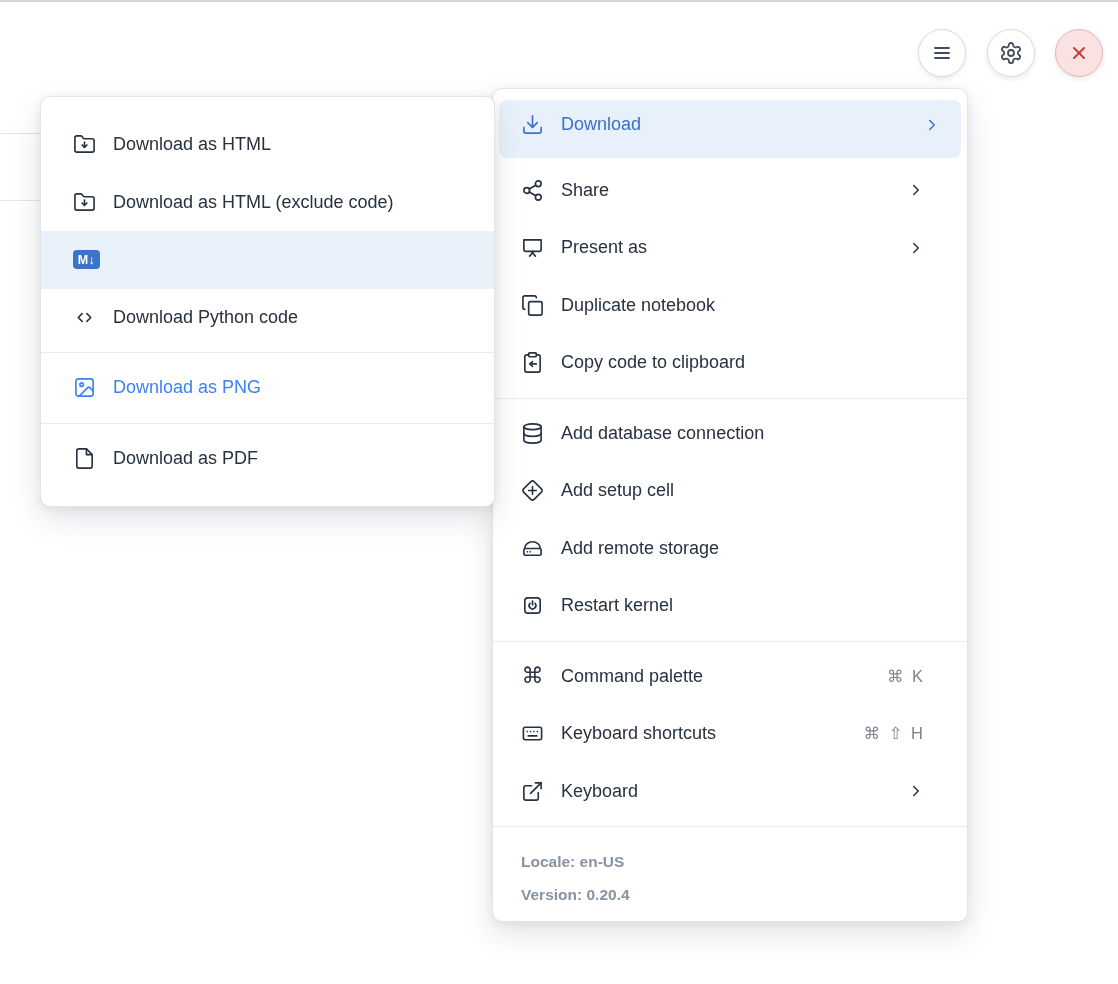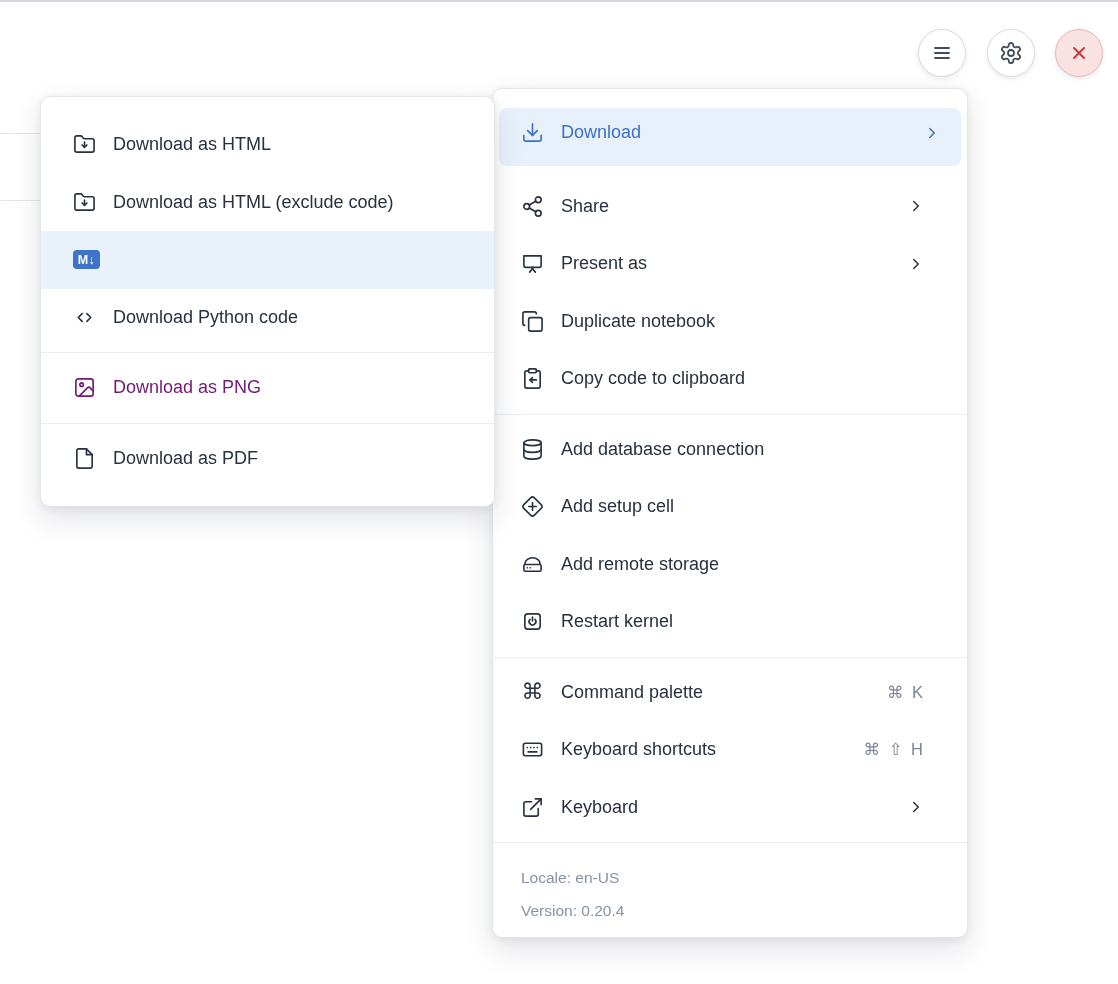--- a/index.html
+++ b/index.html
@@ -44,31 +44,31 @@
   }
   .menu-item .label { flex:1; white-space:nowrap; overflow:hidden; }
   .mi { width:23px; height:23px; flex:0 0 23px; fill:none; stroke:currentColor; stroke-width:1.7; stroke-linecap:round; stroke-linejoin:round; }
   .glyph-icon { width:23px; flex:0 0 23px; font-size:22px; line-height:1; text-align:center; }
   .chev { width:18px; height:18px; fill:none; stroke:currentColor; stroke-width:2; stroke-linecap:round; stroke-linejoin:round; flex:0 0 18px; }
   .shortcut { color:#7b8593; font-size:16.5px; letter-spacing:2px; white-space:nowrap; }
 
   
   .menu-item.sel-main {
     background:#e8f1fb; border-radius:8px;
-    margin:12px 6px; padding:0 20px 8px 22px;
+    margin:4px 6px; padding:0 20px 8px 22px;
     color:#3b71c6;
   }
   
   .menu-item.sel-sub { background:#e9f1fb; color:#3b71c6; }
-  .menu-item.disabled { color:#701a75; cursor:default;justify-content:flex-end; }
+  .menu-item.disabled { color:#3b82f6; cursor:default;justify-content:flex-end; }
 
   .separator { height:1px; background:#eaecef; margin:6px 0; }
 
   .menu-footer { padding:12px 0 4px; font-size:15.5px; color:#8792a2; }
-  .menu-footer div { padding:0 28px; line-height:33px; }
+  .menu-footer div { padding:0 28px; line-height:33px;font-weight:bold; }
 
   .md-badge {
     width:27px; height:19px; flex:0 0 27px; border-radius:4px;
     background:#3d73c8; color:#ffffff;
     font-size:12.5px; font-weight:bold;
     display:flex; align-items:center; justify-content:center;
     letter-spacing:0.5px;
   }
   .submenu .menu-item { padding:0 24px 0 32px; }
 </style>

